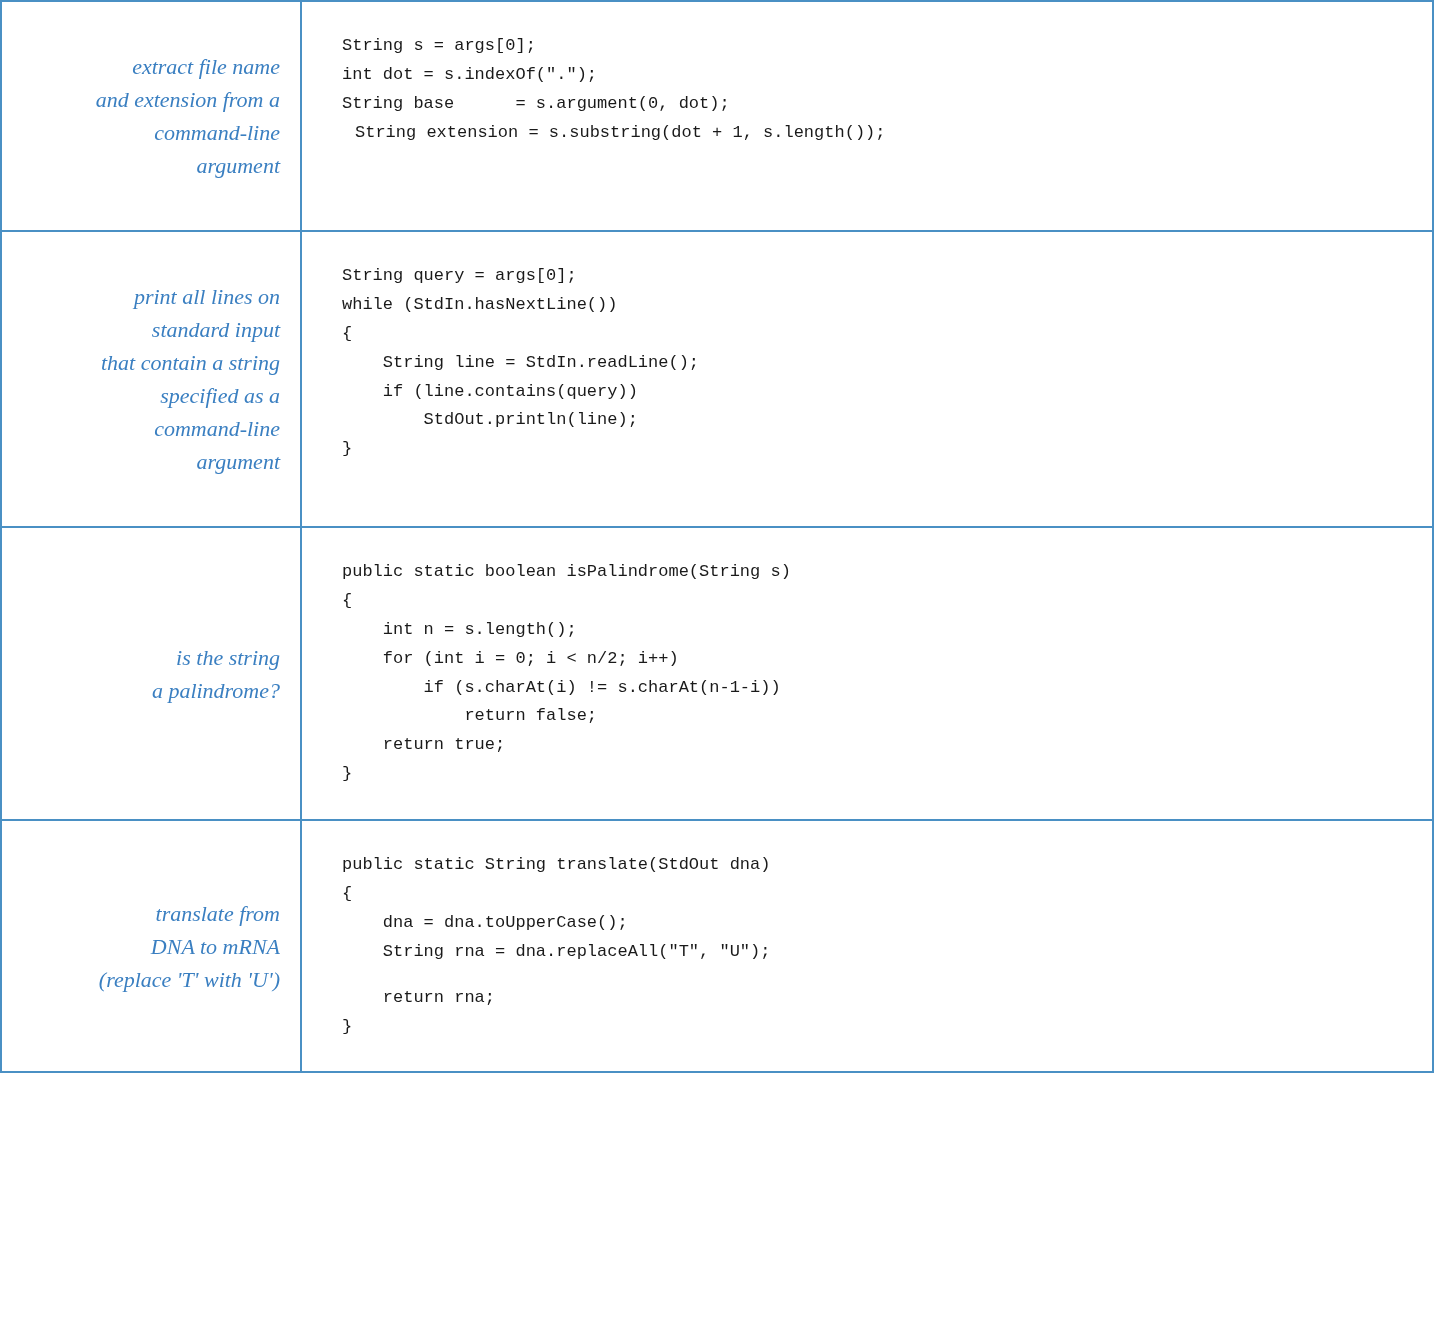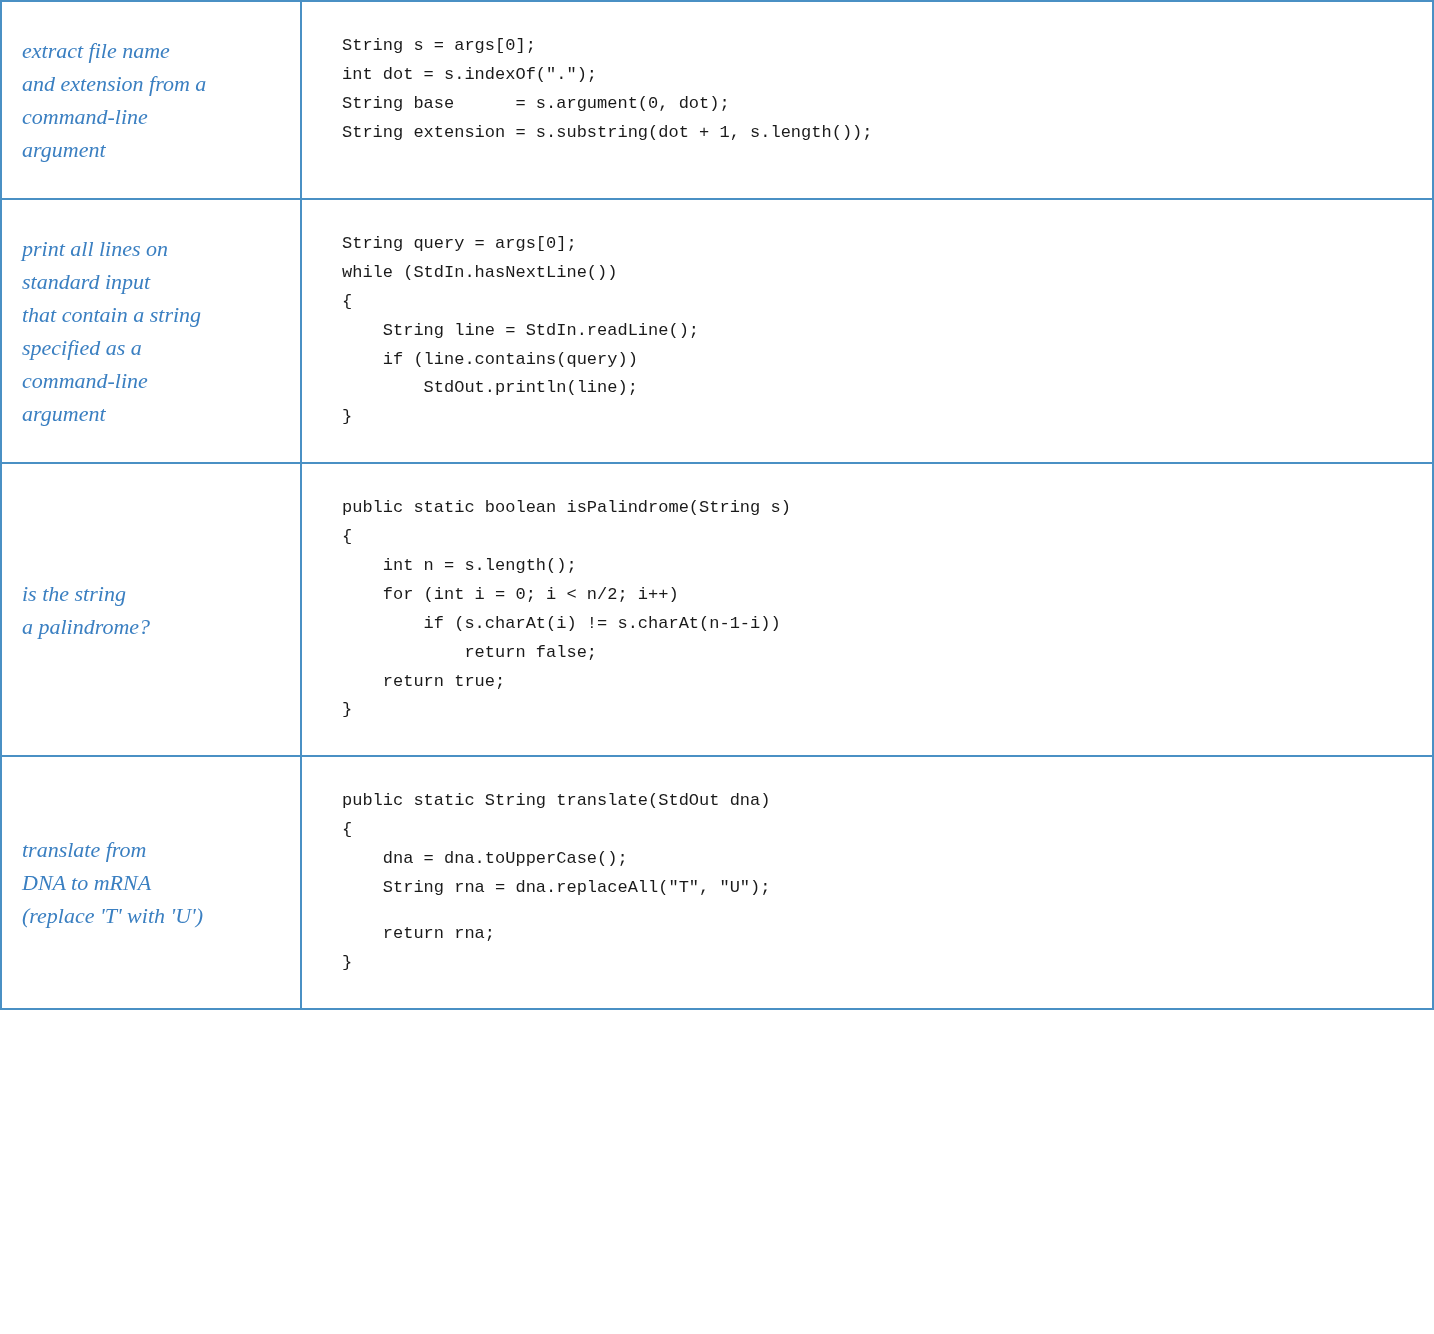--- a/index.html
+++ b/index.html
@@ -25,22 +25,22 @@
       border-bottom: 2px solid #4a90c4;
     }
 
     .table-container tr:last-child {
       border-bottom: none;
     }
 
     .description-cell {
       width: 300px;
       min-width: 300px;
-      padding: 32px 20px;
-      text-align: left;
+      padding: 48px 20px;
+      text-align: right;
       vertical-align: middle;
       border-right: 2px solid #4a90c4;
       color: #3a7fc1;
       font-style: italic;
       font-size: 22px;
       line-height: 1.5;
     }
 
     .code-cell {
       padding: 30px 40px;
@@ -52,21 +52,21 @@
       white-space: pre;
     }
   </style>
 </head>
 <body>
 
 <table class="table-container" id="main-table">
   <tbody id="table-body">
   <tr>
         <td class="description-cell">extract file name<br>and extension from a<br>command-line<br>argument</td>
-        <td class="code-cell"><div><div style="white-space: pre;">String s = args[0];</div><div style="white-space: pre;">int dot = s.indexOf(".");</div><div style="white-space: pre;">String base      = s.argument(0, dot);</div><div style="white-space: pre;">String extension = s.substring(dot + 1, s.length());</div></div></td>
+        <td class="code-cell"><div><div style="white-space: pre;">String s = args[0];</div><div style="white-space: pre;">int dot = s.indexOf(".");</div><div style="white-space: pre;">String base      = s.argument(0, dot);</div><div style="white-space: pre; margin-left: 13px;">String extension = s.substring(dot + 1, s.length());</div></div></td>
       </tr>
       <tr>
         <td class="description-cell">print all lines on<br>standard input<br>that contain a string<br>specified as a<br>command-line<br>argument</td>
         <td class="code-cell"><div><div style="white-space: pre;">String query = args[0];</div><div style="white-space: pre;">while (StdIn.hasNextLine())</div><div style="white-space: pre;">{</div><div style="white-space: pre;">    String line = StdIn.readLine();</div><div style="white-space: pre;">    if (line.contains(query))</div><div style="white-space: pre;">        StdOut.println(line);</div><div style="white-space: pre;">}</div></div></td>
       </tr>
       <tr>
         <td class="description-cell">is the string<br>a palindrome?</td>
         <td class="code-cell"><div><div style="white-space: pre;">public static boolean isPalindrome(String s)</div><div style="white-space: pre;">{</div><div style="white-space: pre;">    int n = s.length();</div><div style="white-space: pre;">    for (int i = 0; i &lt; n/2; i++)</div><div style="white-space: pre;">        if (s.charAt(i) != s.charAt(n-1-i))</div><div style="white-space: pre;">            return false;</div><div style="white-space: pre;">    return true;</div><div style="white-space: pre;">}</div></div></td>
       </tr>
       <tr>

